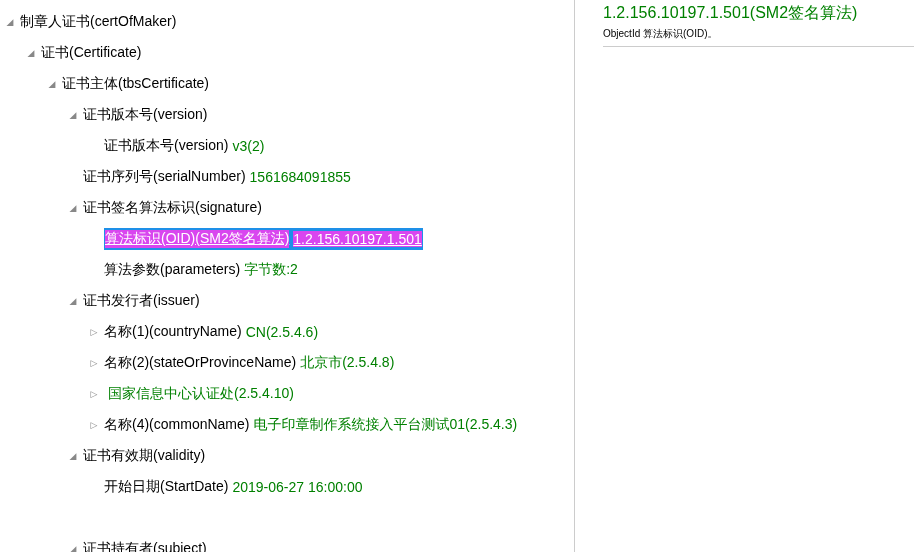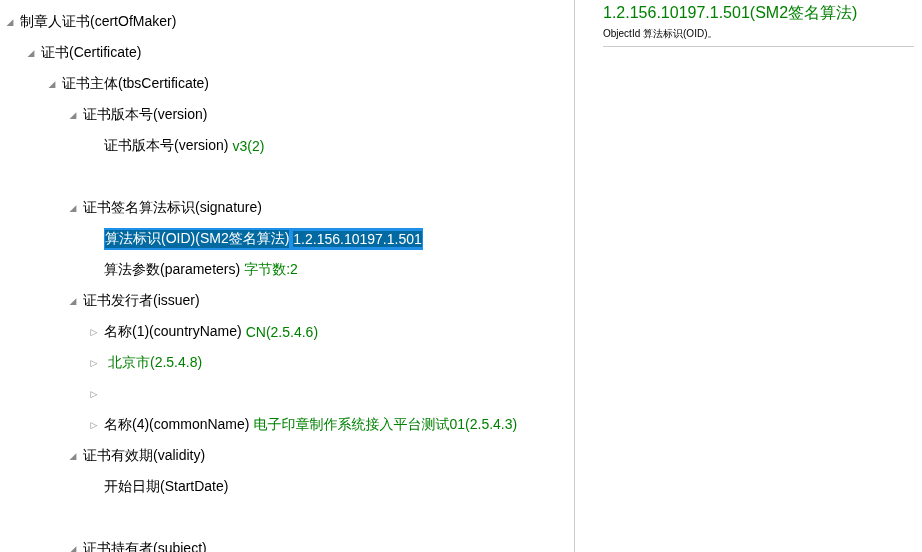--- a/index.html
+++ b/index.html
@@ -61,22 +61,23 @@
     }
     .label-main {
       color: #000;
     }
     .label-green {
       color: #008000;
       margin-left: 4px;
     }
     .selected .label-main,
     .selected .label-green {
-      background: #0369a1;
+      background: #d946ef;
       color: #fff;
+      text-decoration: underline;
     }
     .selected .row-content {
       background: #1e90e8;
       padding: 2px 1px;
     }
     .row-content {
       display: inline-flex;
       align-items: center;
     }
     
@@ -149,20 +150,24 @@
                     <span class="row-content">
                       <span class="label-main">证书版本号(version)</span>
                       <span class="label-green">v3(2)</span>
                     </span>
                   </div>
                 </div>
               </div>
 
               <div class="row">
                 <span class="spacer"></span>
+                <span class="row-content">
+                  <span class="label-main">证书序列号(serialNumber)</span>
+                  <span class="label-green">1561684091855</span>
+                </span>
               </div>
 
               <div class="node">
                 <div class="row">
                   <span class="toggle">◢</span>
                   <span class="row-content">
                       <span class="label-main">证书签名算法标识(signature)</span>
                     </span>
                 </div>
                 <div class="children">
@@ -194,26 +199,28 @@
                   <div class="row">
                     <span class="toggle">▷</span>
                     <span class="row-content">
                       <span class="label-main">名称(1)(countryName)</span>
                       <span class="label-green">CN(2.5.4.6)</span>
                     </span>
                   </div>
                   <div class="row">
                     <span class="toggle">▷</span>
                     <span class="row-content">
+                      <span class="label-main">名称(2)(stateOrProvinceName)</span>
                       <span class="label-green">北京市(2.5.4.8)</span>
                     </span>
                   </div>
                   <div class="row">
                     <span class="toggle">▷</span>
                     <span class="row-content">
+                      <span class="label-green">国家信息中心认证处(2.5.4.10)</span>
                     </span>
                   </div>
                   <div class="row">
                     <span class="toggle">▷</span>
                     <span class="row-content">
                       <span class="label-main">名称(4)(commonName)</span>
                       <span class="label-green">电子印章制作系统接入平台测试01(2.5.4.3)</span>
                     </span>
                   </div>
                 </div>
@@ -224,20 +231,21 @@
                   <span class="toggle">◢</span>
                   <span class="row-content">
                       <span class="label-main">证书有效期(validity)</span>
                     </span>
                 </div>
                 <div class="children">
                   <div class="row">
                     <span class="spacer"></span>
                     <span class="row-content">
                       <span class="label-main">开始日期(StartDate)</span>
+                      <span class="label-green">2019-06-27 16:00:00</span>
                     </span>
                   </div>
                   <div class="row">
                     <span class="spacer"></span>
                   </div>
                 </div>
               </div>
 
               <div class="node">
                 <div class="row">

